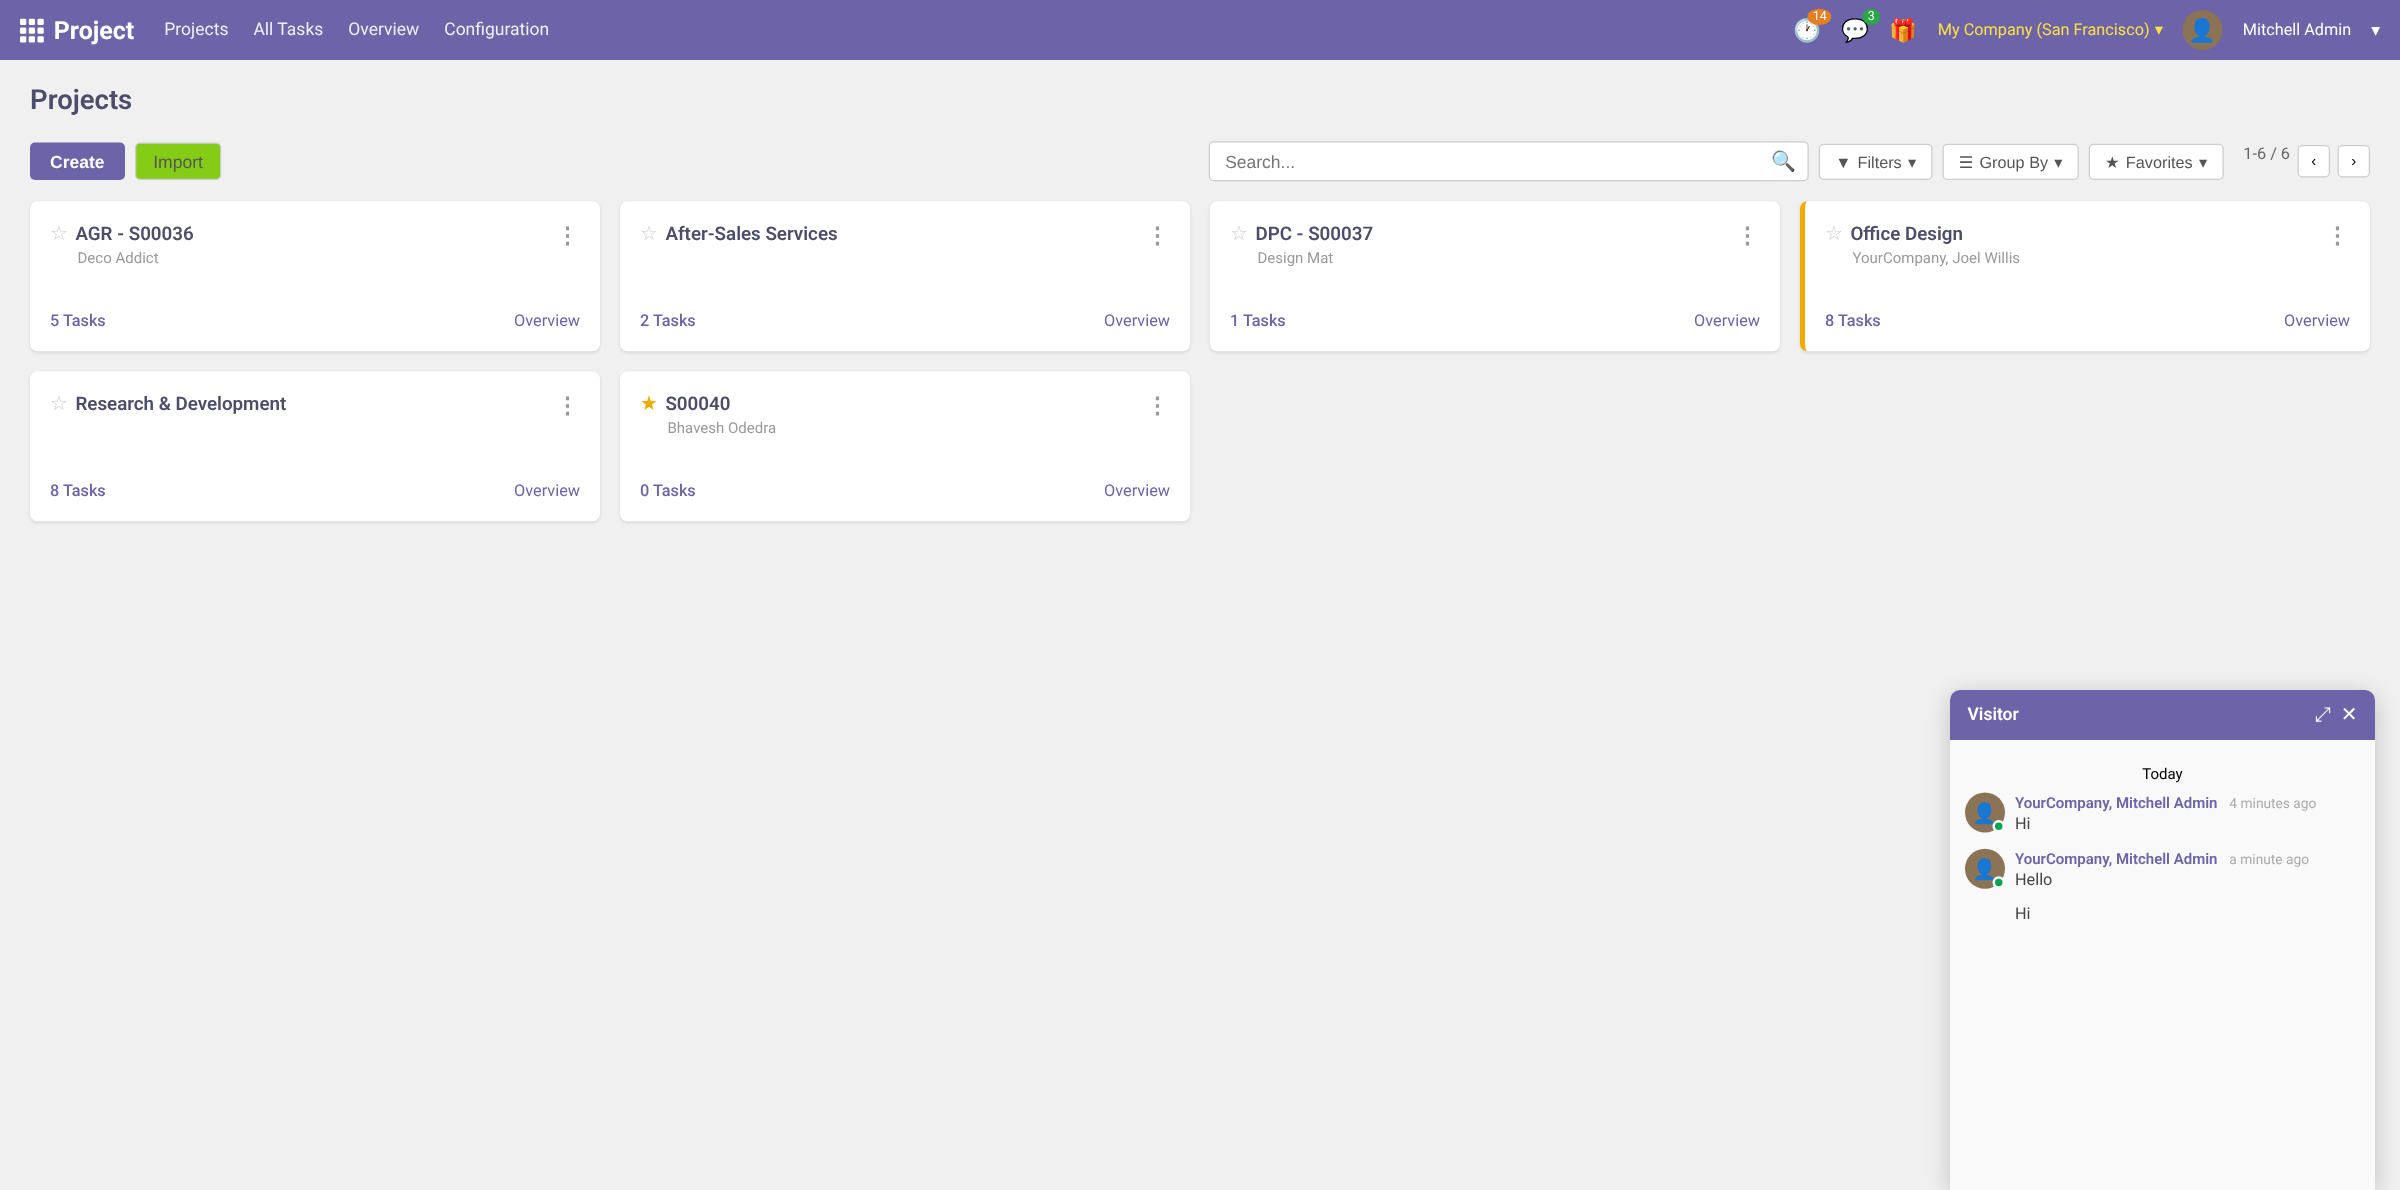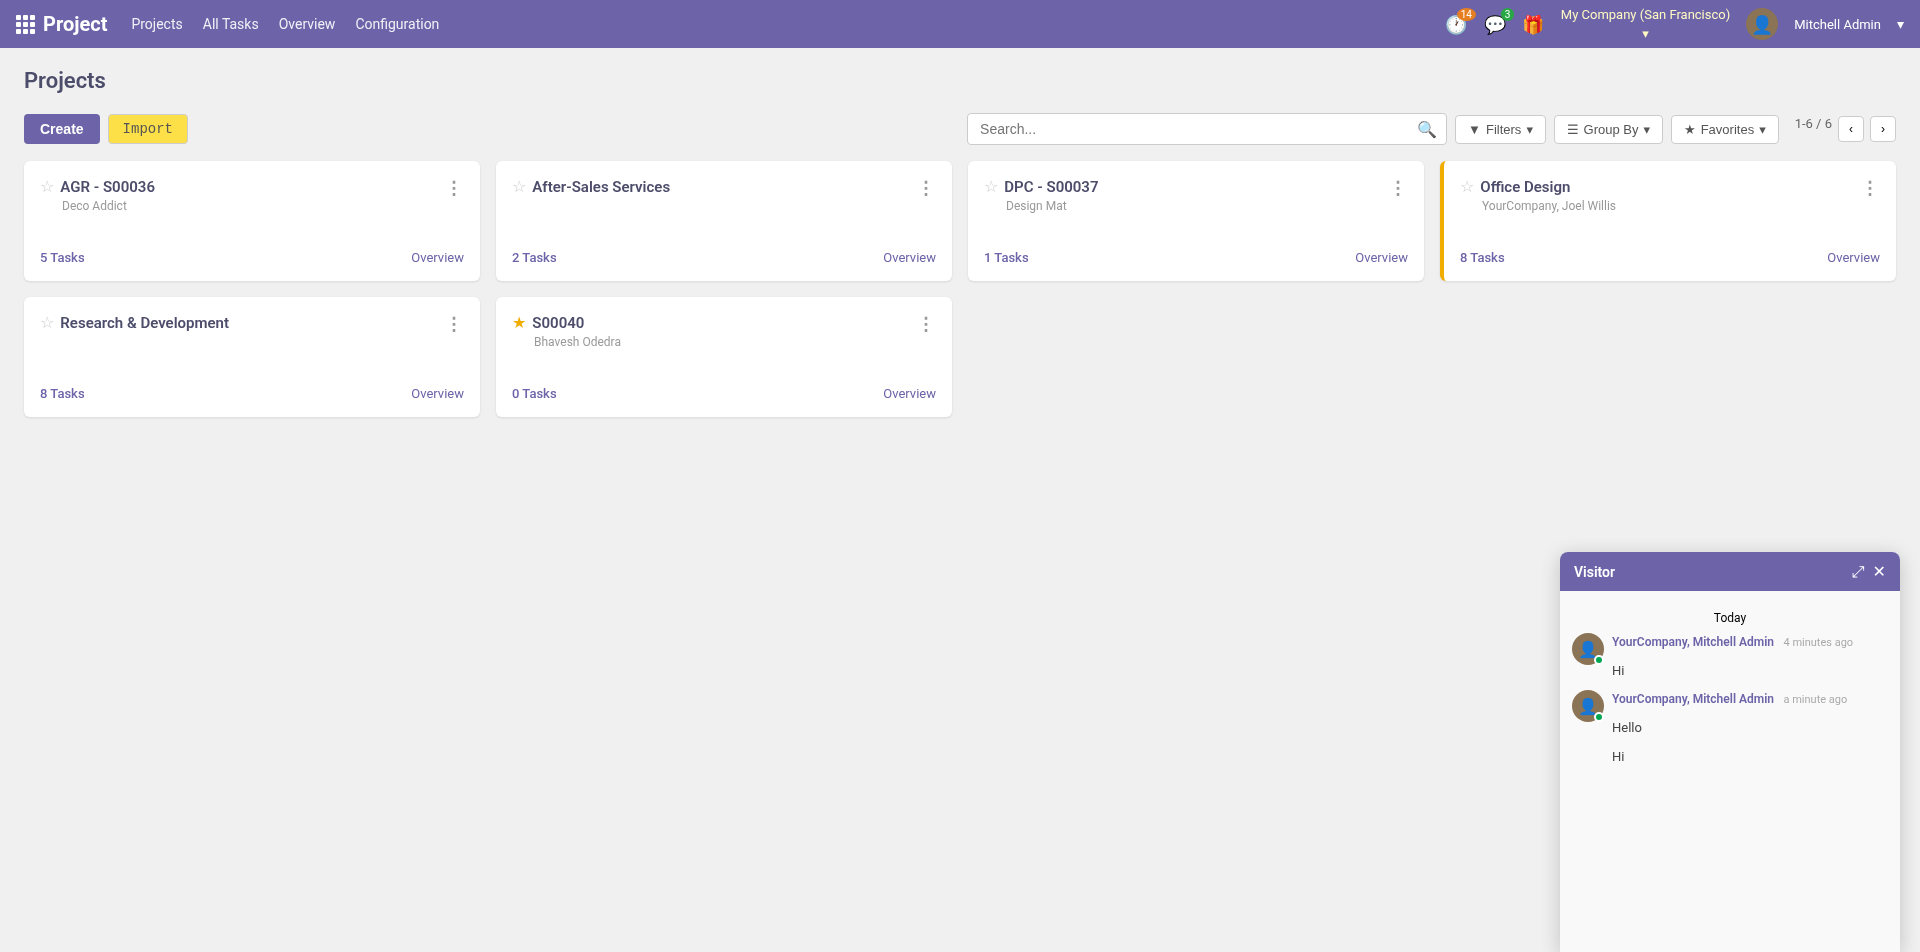--- a/index.html
+++ b/index.html
@@ -18,29 +18,29 @@
     .topnav-logo { display: flex; align-items: center; gap: 8px; font-size: 20px; font-weight: bold; color: white; }
     .topnav-grid { display: grid; grid-template-columns: repeat(3,5px); grid-template-rows: repeat(3,5px); gap: 2px; }
     .topnav-grid-dot { width: 5px; height: 5px; background: white; border-radius: 1px; }
     .topnav-links { display: flex; gap: 20px; font-size: 14px; }
     .topnav-links a { color: white; text-decoration: none; opacity: 0.9; }
     .topnav-right { margin-left: auto; display: flex; align-items: center; gap: 16px; }
     .nav-badge { position: relative; cursor: pointer; }
     .badge { background: #28a745; color: white; border-radius: 50%; font-size: 10px; padding: 1px 4px; position: absolute; top: -6px; right: -8px; }
     .badge-orange { background: #e67e22; }
     .nav-icon { font-size: 18px; color: white; cursor: pointer; }
-    .company-selector { color: #fef9c3; font-size: 13px; cursor: pointer; display: flex; align-items: center; gap: 4px; flex-direction: column; }
+    .company-selector { color: #fde047; font-size: 13px; cursor: pointer; display: flex; align-items: center; gap: 4px; }
     .user-avatar { width: 32px; height: 32px; border-radius: 50%; background: #8B7355; display: flex; align-items: center; justify-content: center; overflow: hidden; cursor: pointer; }
     .user-info { color: white; font-size: 13px; cursor: pointer; }
 
     
     .page { padding: 20px 24px; }
     .page-title { font-size: 22px; font-weight: 600; color: #4c4c6b; margin-bottom: 12px; }
     .btn-create { background: #6c63a8; color: white; border: none; padding: 7px 16px; border-radius: 4px; cursor: pointer; font-size: 14px; font-weight: 700; }
-    .btn-import { background: #fde047; color: #555; border: 1px solid #ccc; padding: 6px 14px; border-radius: 4px; cursor: pointer; font-size: 14px; font-family: Liberation Mono, monospace; }
+    .btn-import { background: #84cc16; color: #555; border: 1px solid #ccc; padding: 6px 14px; border-radius: 4px; cursor: pointer; font-size: 14px; }
     .search-container { position: relative; }
     .search-input { width: 480px; padding: 7px 36px 7px 12px; border: 1px solid #ccc; border-radius: 4px; font-size: 14px; color: #555; }
     .search-icon { position: absolute; right: 10px; top: 50%; transform: translateY(-50%); color: #888; font-size: 16px; cursor: pointer; }
     .filter-btn { background: white; border: 1px solid #ccc; padding: 6px 12px; border-radius: 4px; cursor: pointer; font-size: 13px; color: #555; display: flex; align-items: center; gap: 5px; }
 
     .pagination { display: flex; align-items: flex-start; gap: 6px; font-size: 13px; color: #666; margin-left: 8px; }
     .pag-btn { border: 1px solid #ccc; background: white; width: 26px; height: 26px; border-radius: 4px; cursor: pointer; display: flex; align-items: center; justify-content: center; font-size: 12px; }
 
     
     .cards-grid { display: grid; grid-template-columns: repeat(4, 1fr); gap: 16px; }
@@ -97,21 +97,21 @@
     .chat-actions { display: flex; gap: 8px; }
     .chat-action-btn { color: white; background: none; border: none; cursor: pointer; font-size: 16px; }
     .chat-body { flex: 1; overflow-y: auto; padding: 12px; background: #f9f9f9; }
     .chat-date-separator { text-align: center; font-size: 12px; color: #000000; margin: 8px 0; }
     .chat-message { display: flex; gap: 8px; margin-bottom: 12px; }
     .chat-avatar { width: 32px; height: 32px; border-radius: 50%; background: #8B7355; flex-shrink: 0; position: relative; }
     .chat-avatar-online { width: 10px; height: 10px; background: #00a651; border-radius: 50%; position: absolute; bottom: 0; right: 0; border: 2px solid white; }
     .chat-msg-content { flex: 1; }
     .chat-msg-author { font-size: 12px; color: #6c63a8; font-weight: 600; }
     .chat-msg-time { font-size: 11px; color: #aaa; margin-left: 6px; }
-    .chat-msg-text { font-size: 13px; color: #444; margin-top: 14px; }
+    .chat-msg-text { font-size: 13px; color: #444; margin-top: 2px; }
     .chat-footer { padding: 10px 12px; border-top: 1px solid #eee; display: flex; align-items: center; gap: 8px; }
     .chat-input { flex: 1; border: none; outline: none; font-size: 13px; color: #555; background: transparent; }
     .chat-input::placeholder { color: #bbb; }
     .chat-send-icons { display: flex; gap: 8px; color: #aaa; font-size: 16px; cursor: pointer; }
 
     
     .main-toolbar { display: flex; align-items: center; margin-bottom: 8px; }
     .main-toolbar .left { display: flex; gap: 8px; align-items: center; }
   </style>
 </head>

